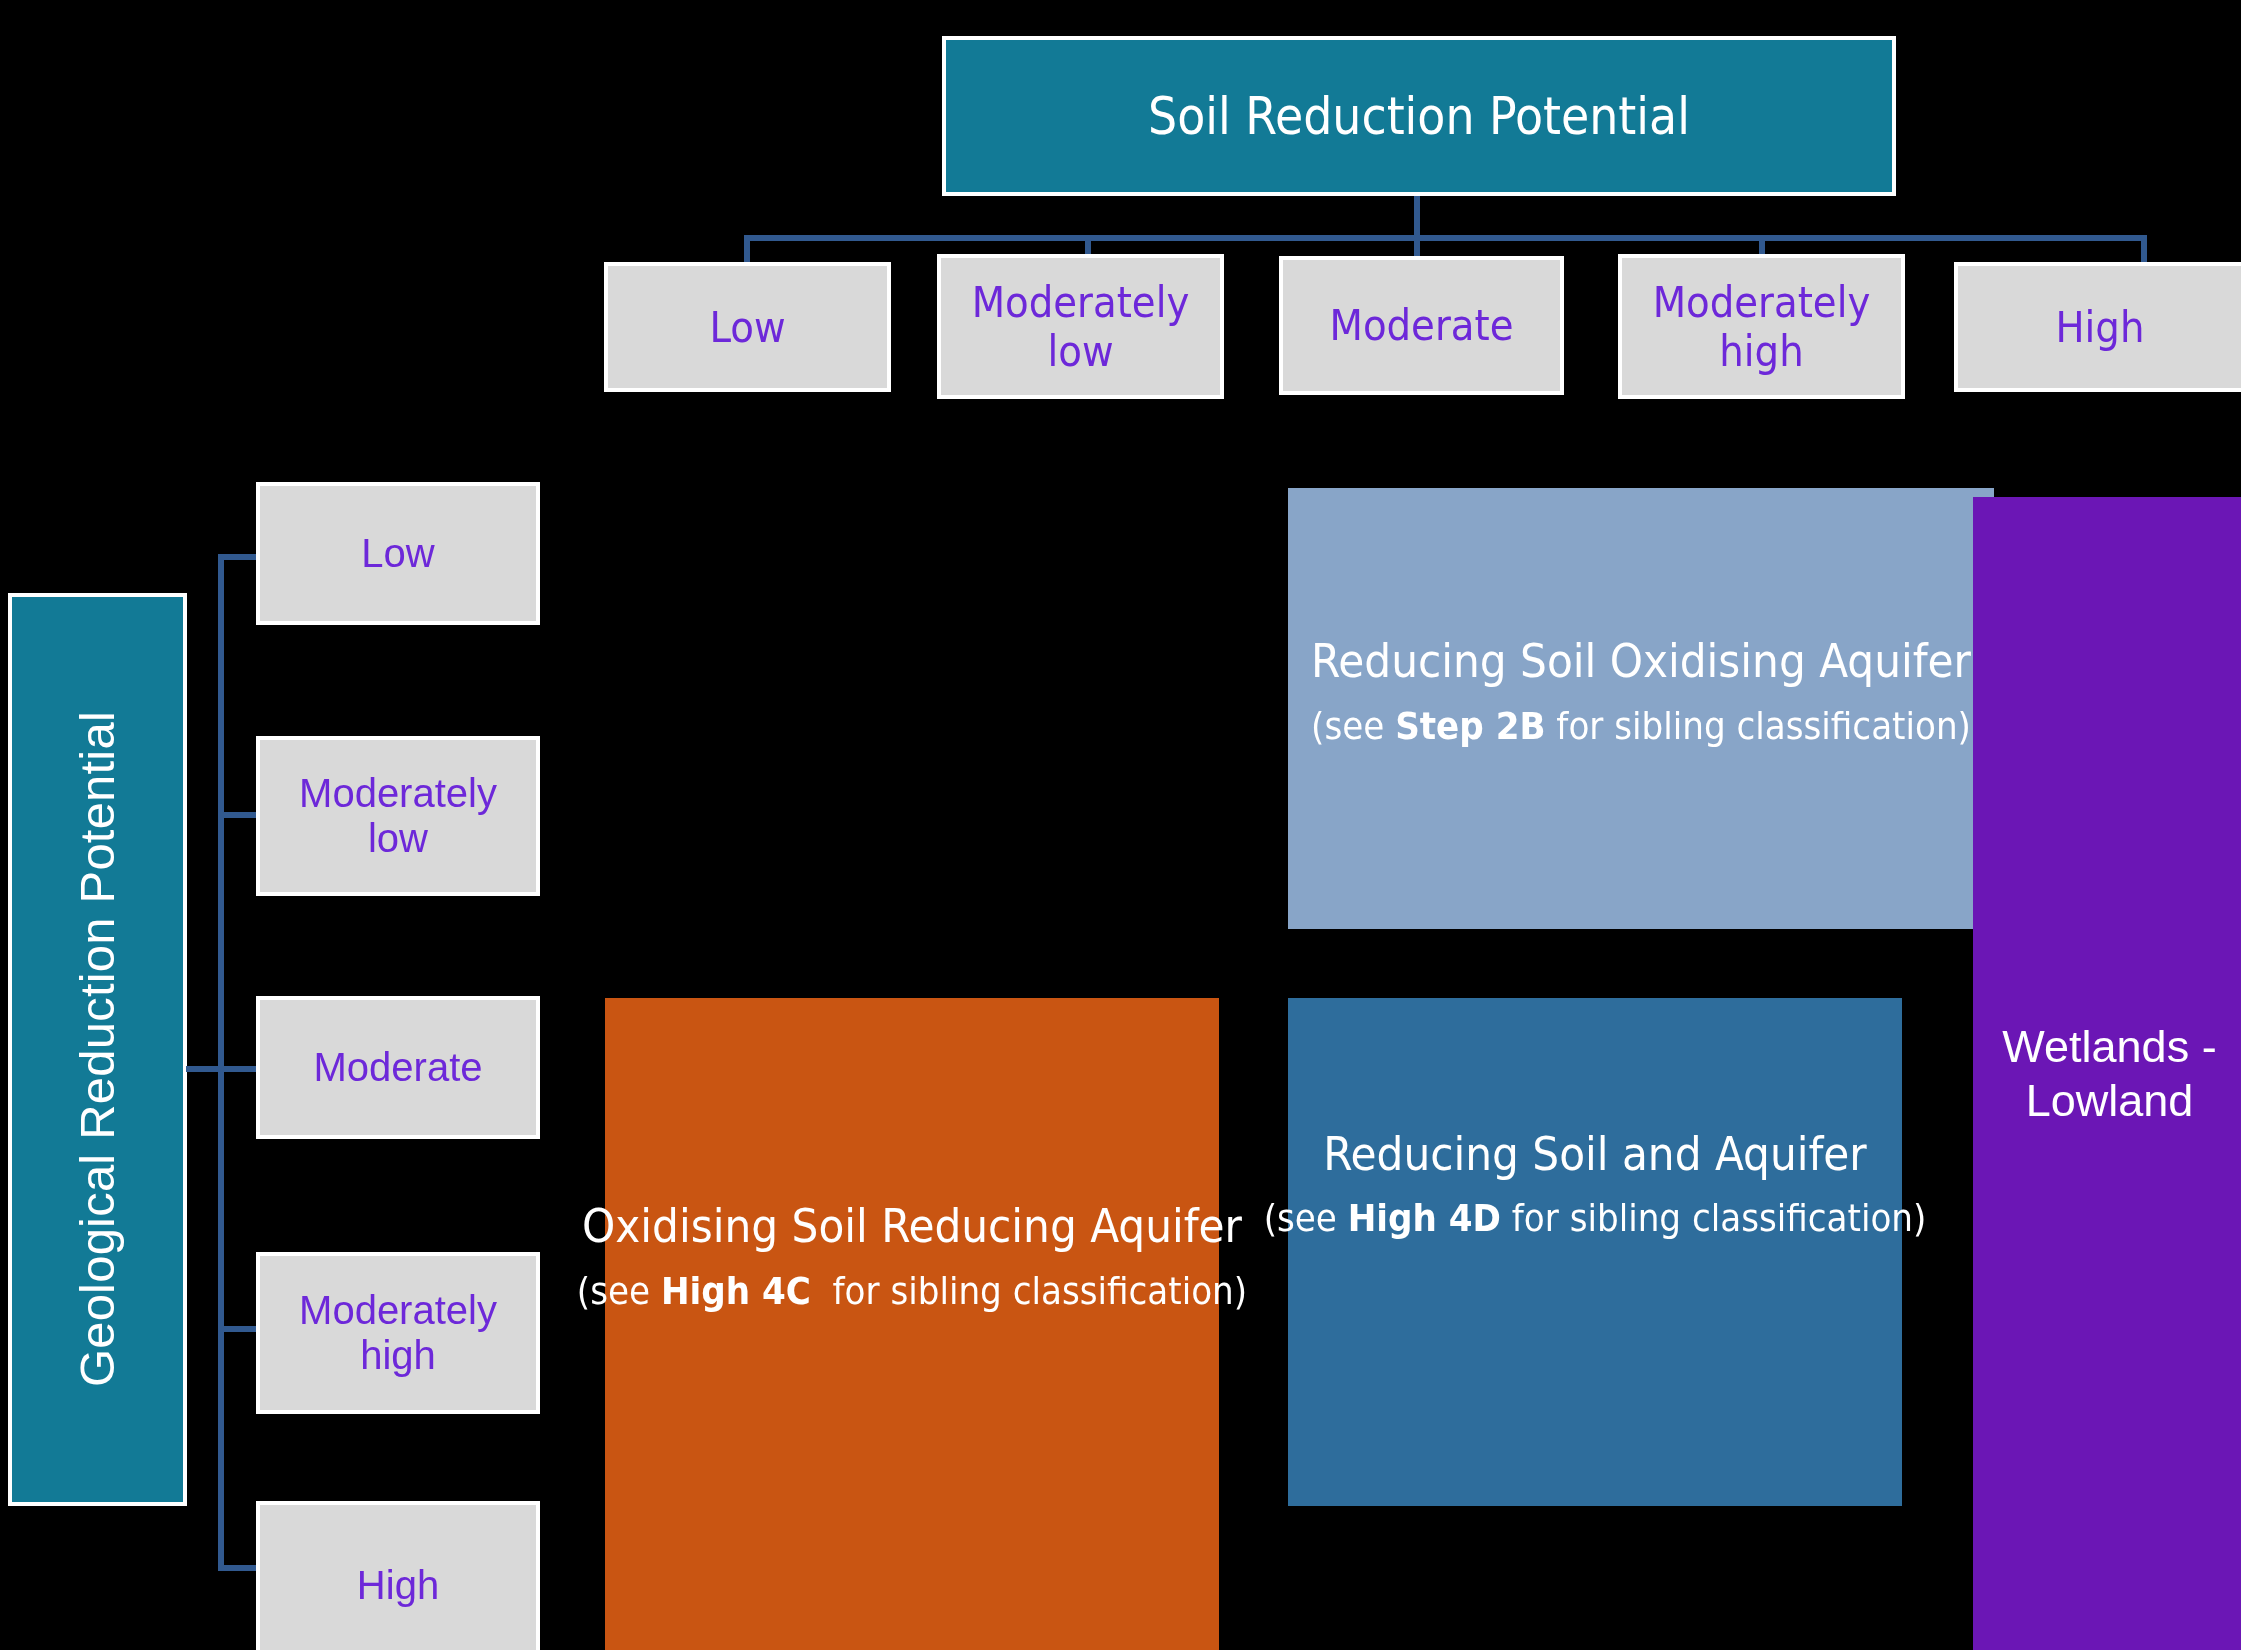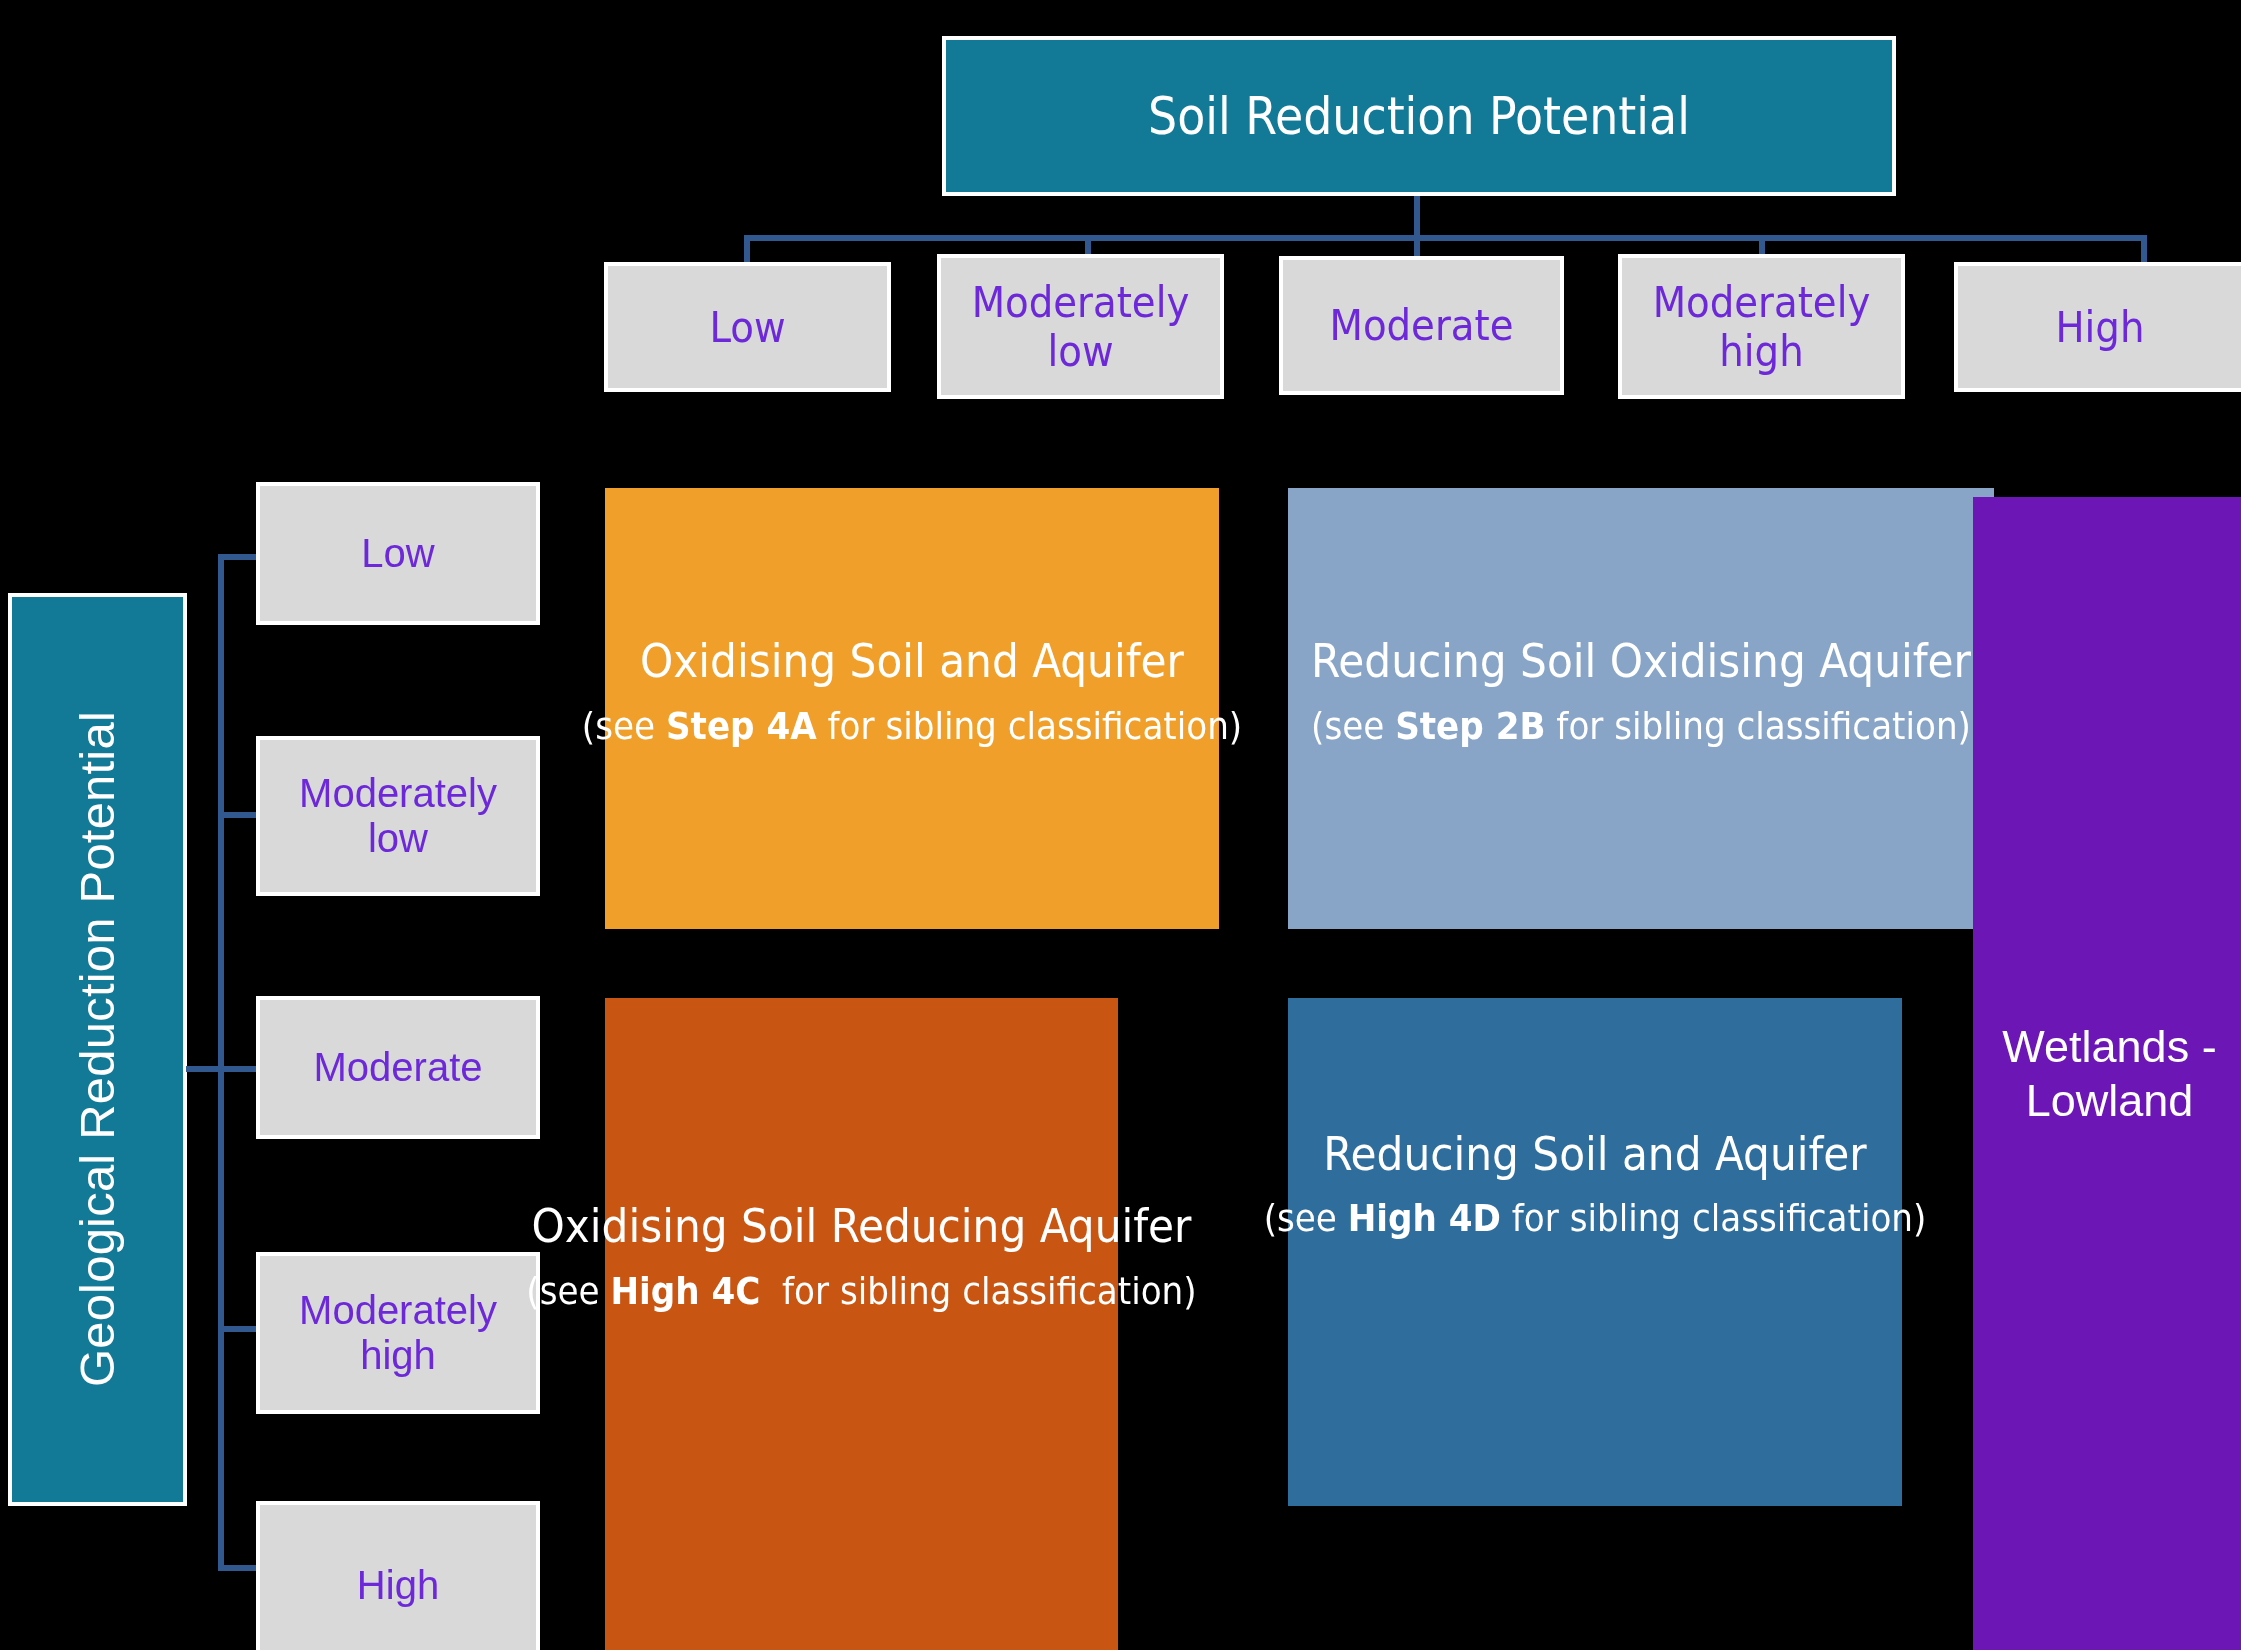--- a/index.html
+++ b/index.html
@@ -169,39 +169,31 @@
 low</div>
 
     <div class="abs gray-box wide" style="left:256px; top:996px; width:284px; height:143px; white-space:pre-line;">Moderate</div>
 
     <div class="abs gray-box wide" style="left:256px; top:1252px; width:284px; height:162px; white-space:pre-line;">Moderately
 high</div>
 
     <div class="abs gray-box wide" style="left:256px; top:1501px; width:284px; height:169px; white-space:pre-line;">High</div>
   </div>
 
-  <div class="abs quad q-a" style="left:605px; top:488px; width:614px; height:441px;">
-    <div class="inner">
-      <div class="q-title">Oxidising Soil and Aquifer</div>
-      <div class="q-sub">
-        <span>(see </span><b>Step 4A</b><span> for sibling classification)</span>
-      </div>
-    </div>
-  </div>
 
   <div class="abs quad q-b" style="left:1288px; top:488px; width:706px; height:441px;">
     <div class="inner">
       <div class="q-title">Reducing Soil Oxidising Aquifer</div>
       <div class="q-sub">
         <span>(see </span><b>Step 2B</b><span> for sibling classification)</span>
       </div>
     </div>
   </div>
 
-  <div class="abs quad q-c" style="left:605px; top:998px; width:513px; height:653px;">
+  <div class="abs quad q-c" style="left:605px; top:998px; width:614px; height:653px;">
     <div class="inner">
       <div class="q-title">Oxidising Soil Reducing Aquifer</div>
       <div class="q-sub">
         <span>(see </span><b>High 4C</b><span style="white-space:pre;">  for sibling classification)</span>
       </div>
     </div>
   </div>
 
   <div class="abs quad q-d" style="left:1288px; top:998px; width:614px; height:508px;">
     <div class="inner">

